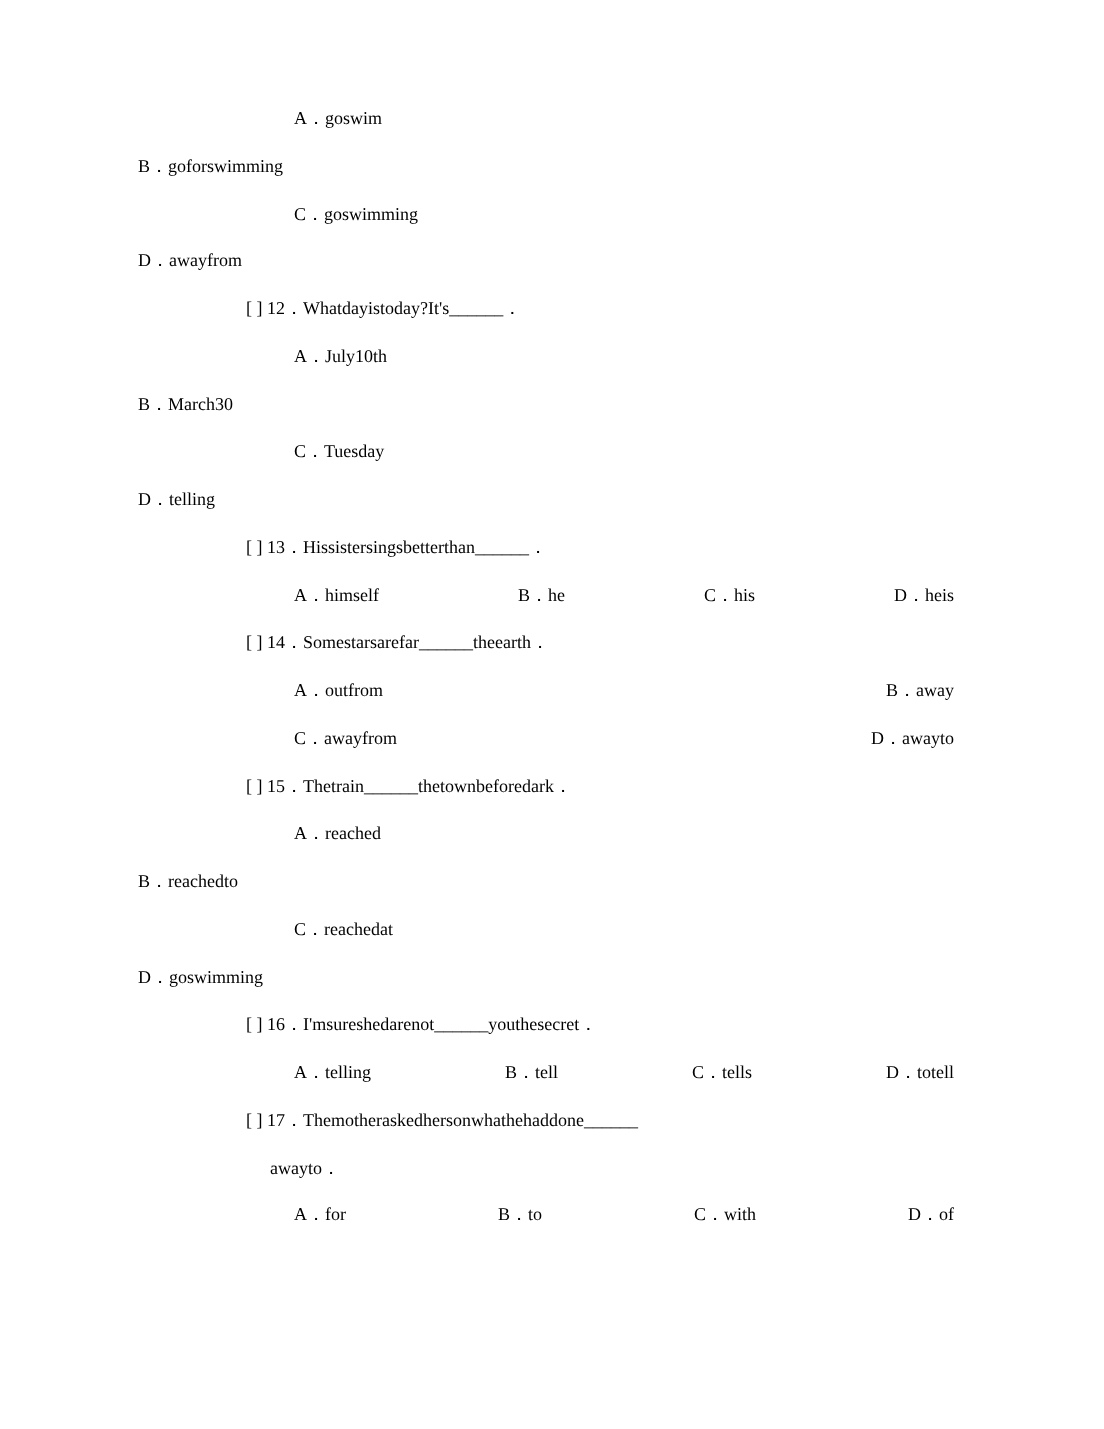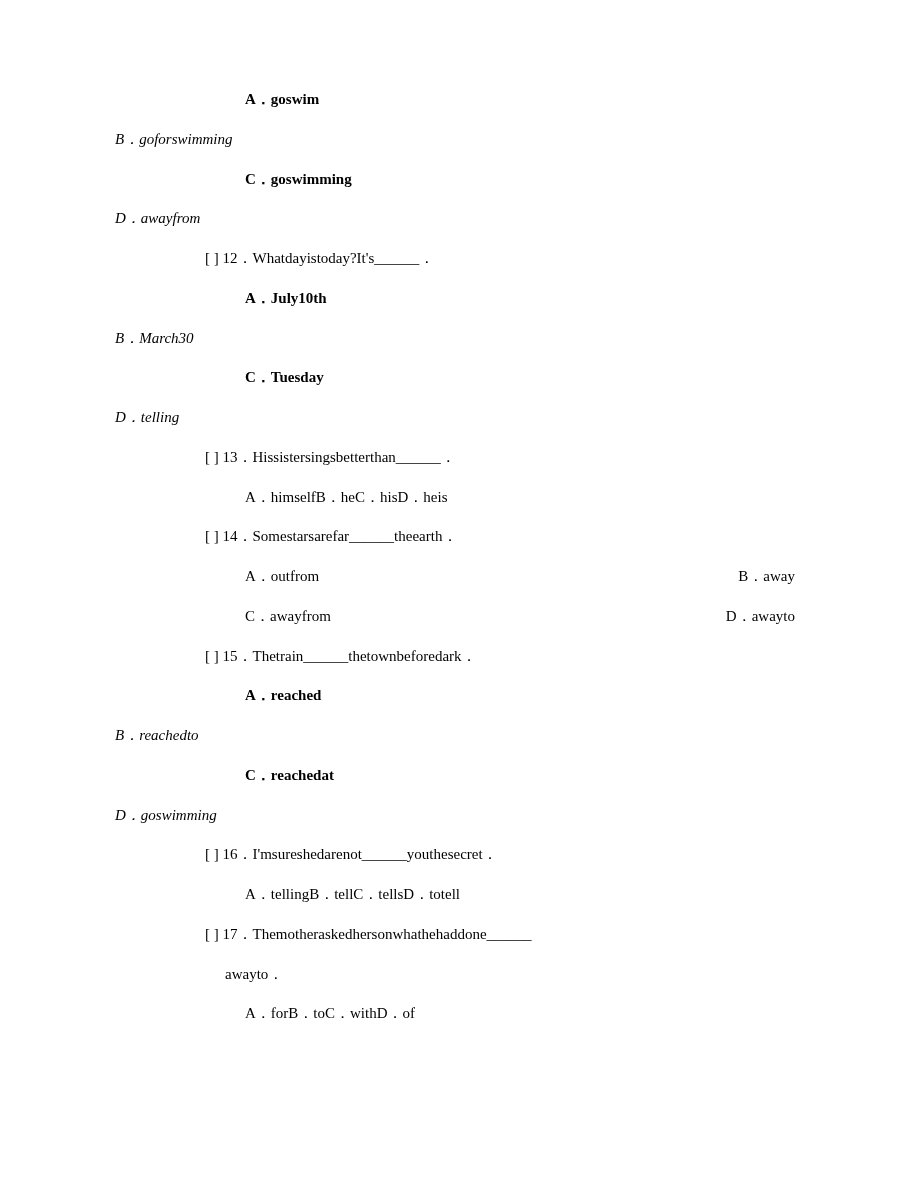--- a/index.html
+++ b/index.html
@@ -6,27 +6,27 @@
       font-family: SimSun, "宋体", serif;
       font-size: 15px;
       line-height: 2.65;
       color: #000;
       margin: 0;
       padding: 80px 115px 60px 115px;
       width: 920px;
       box-sizing: border-box;
       background: #fff;
     }
-    .indent-answer { padding-left: 130px; font-weight: bold; }
-    .indent-flush  { padding-left: 0; font-style: italic; }
+    .indent-answer { padding-left: 130px; }
+    .indent-flush  { padding-left: 0; }
     .indent-q      { padding-left: 90px; }
     .indent-sub    { padding-left: 110px; }
     .row {
       display: flex;
-      justify-content: flex-start;
+      justify-content: space-between;
       padding-left: 130px;
       padding-right: 10px;
     }
     .row > span { white-space: nowrap; }
     .row2 {
       display: flex;
       justify-content: space-between;
       padding-left: 130px;
       padding-right: 10px;
       align-items: center;

